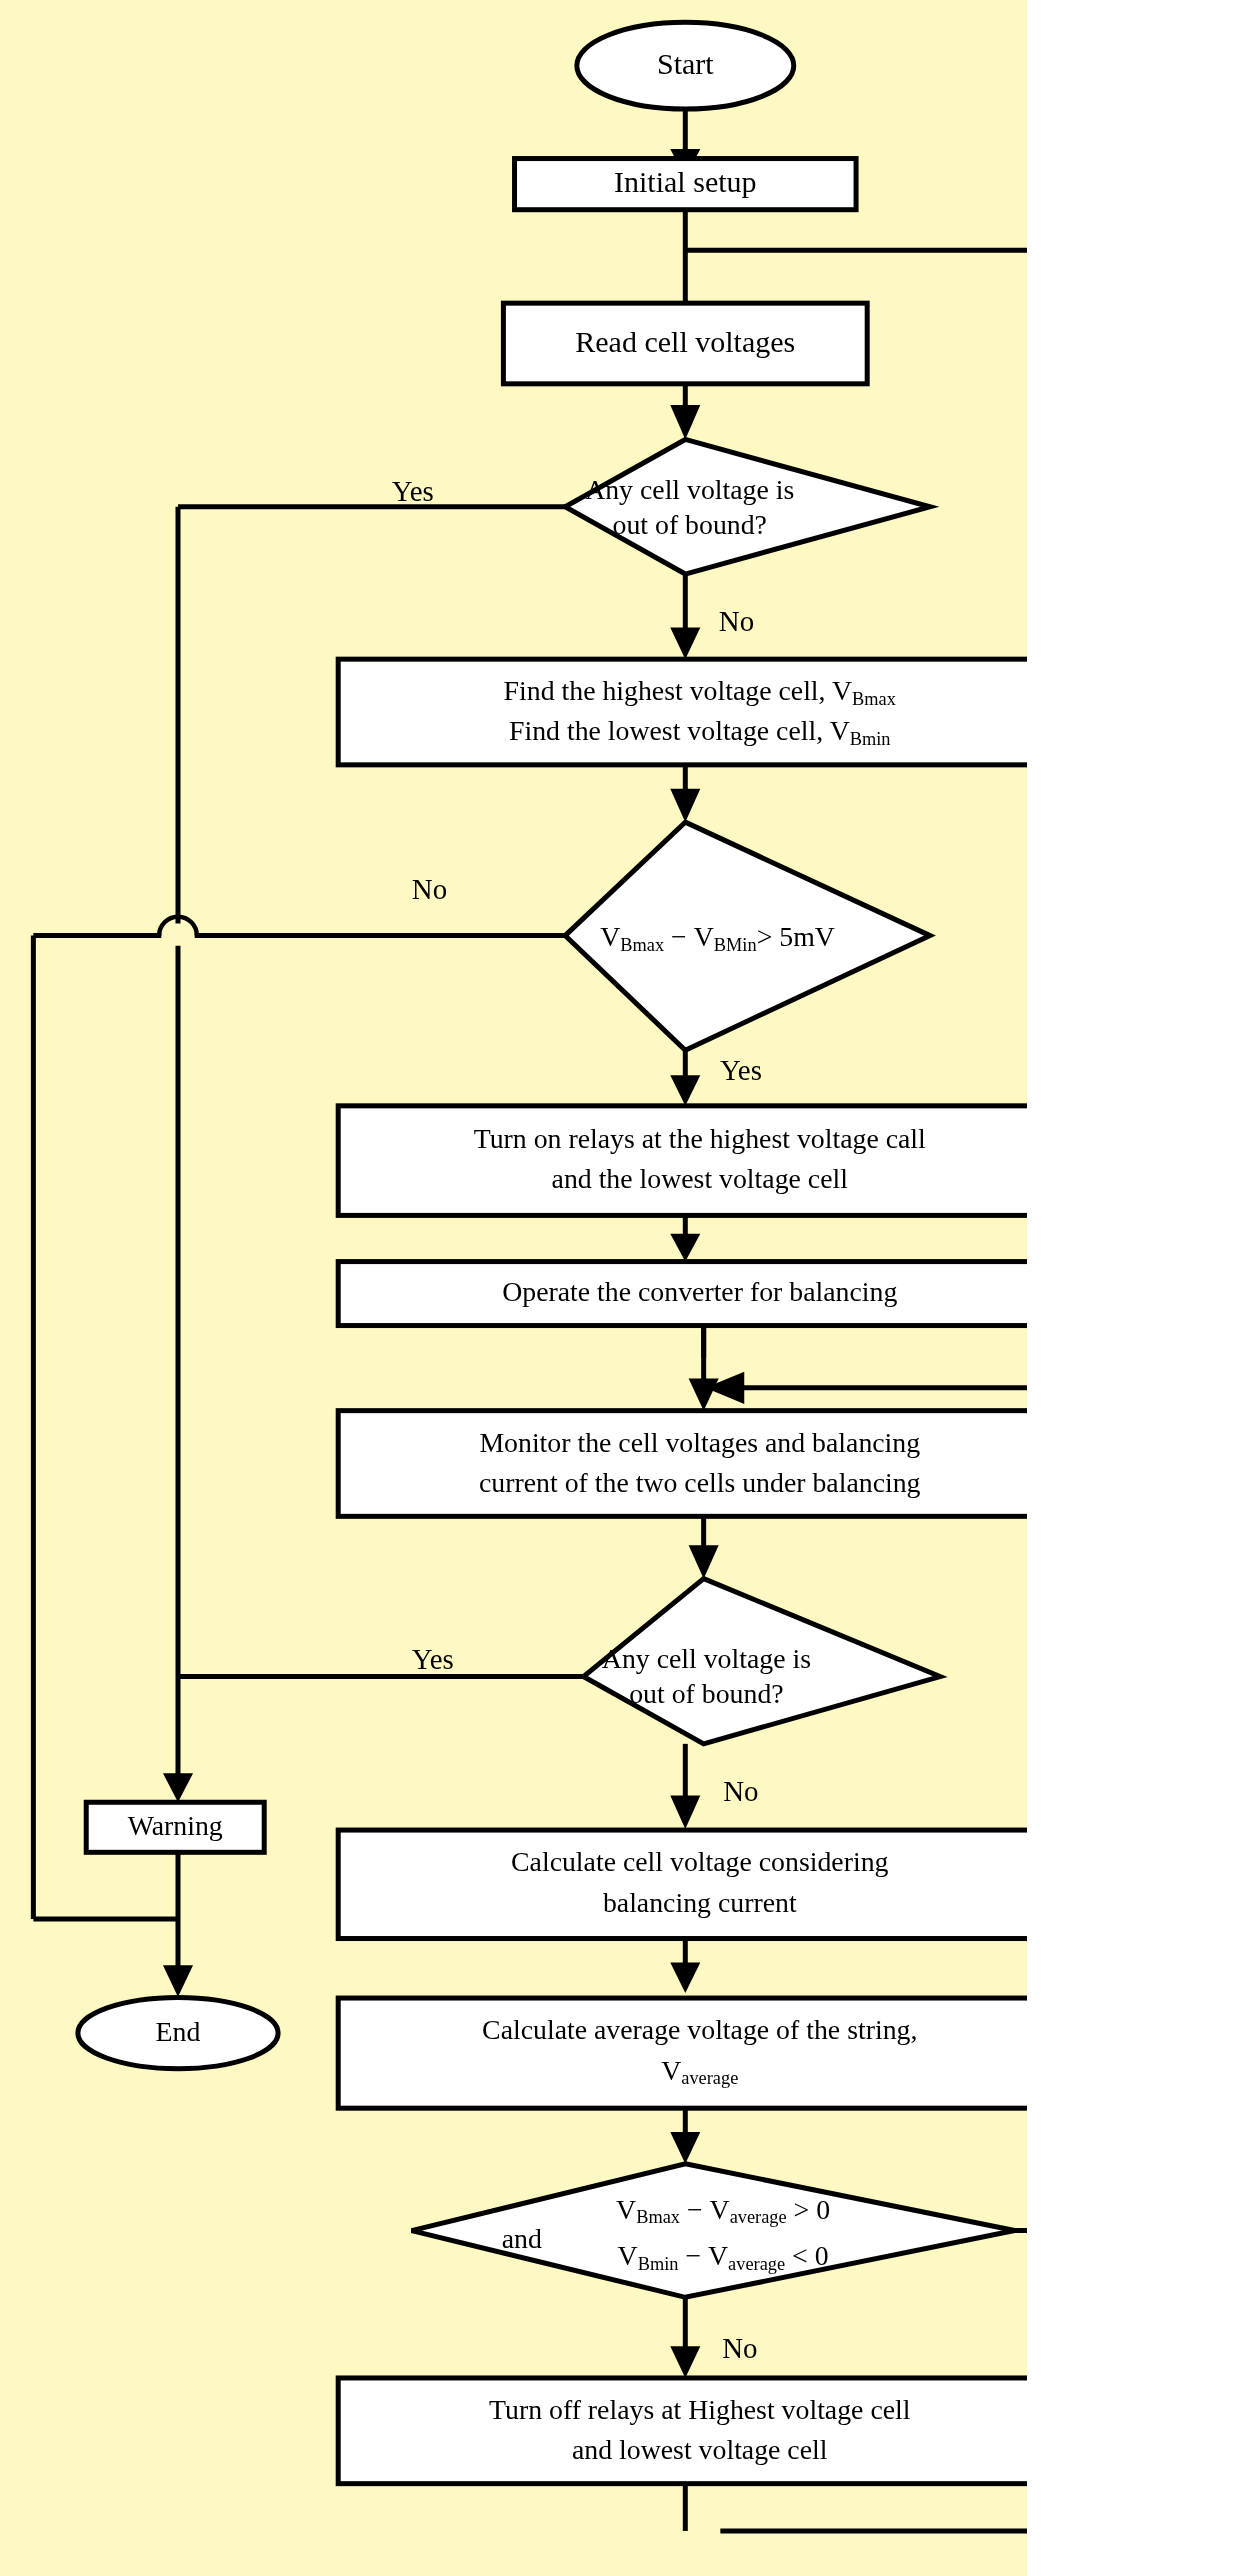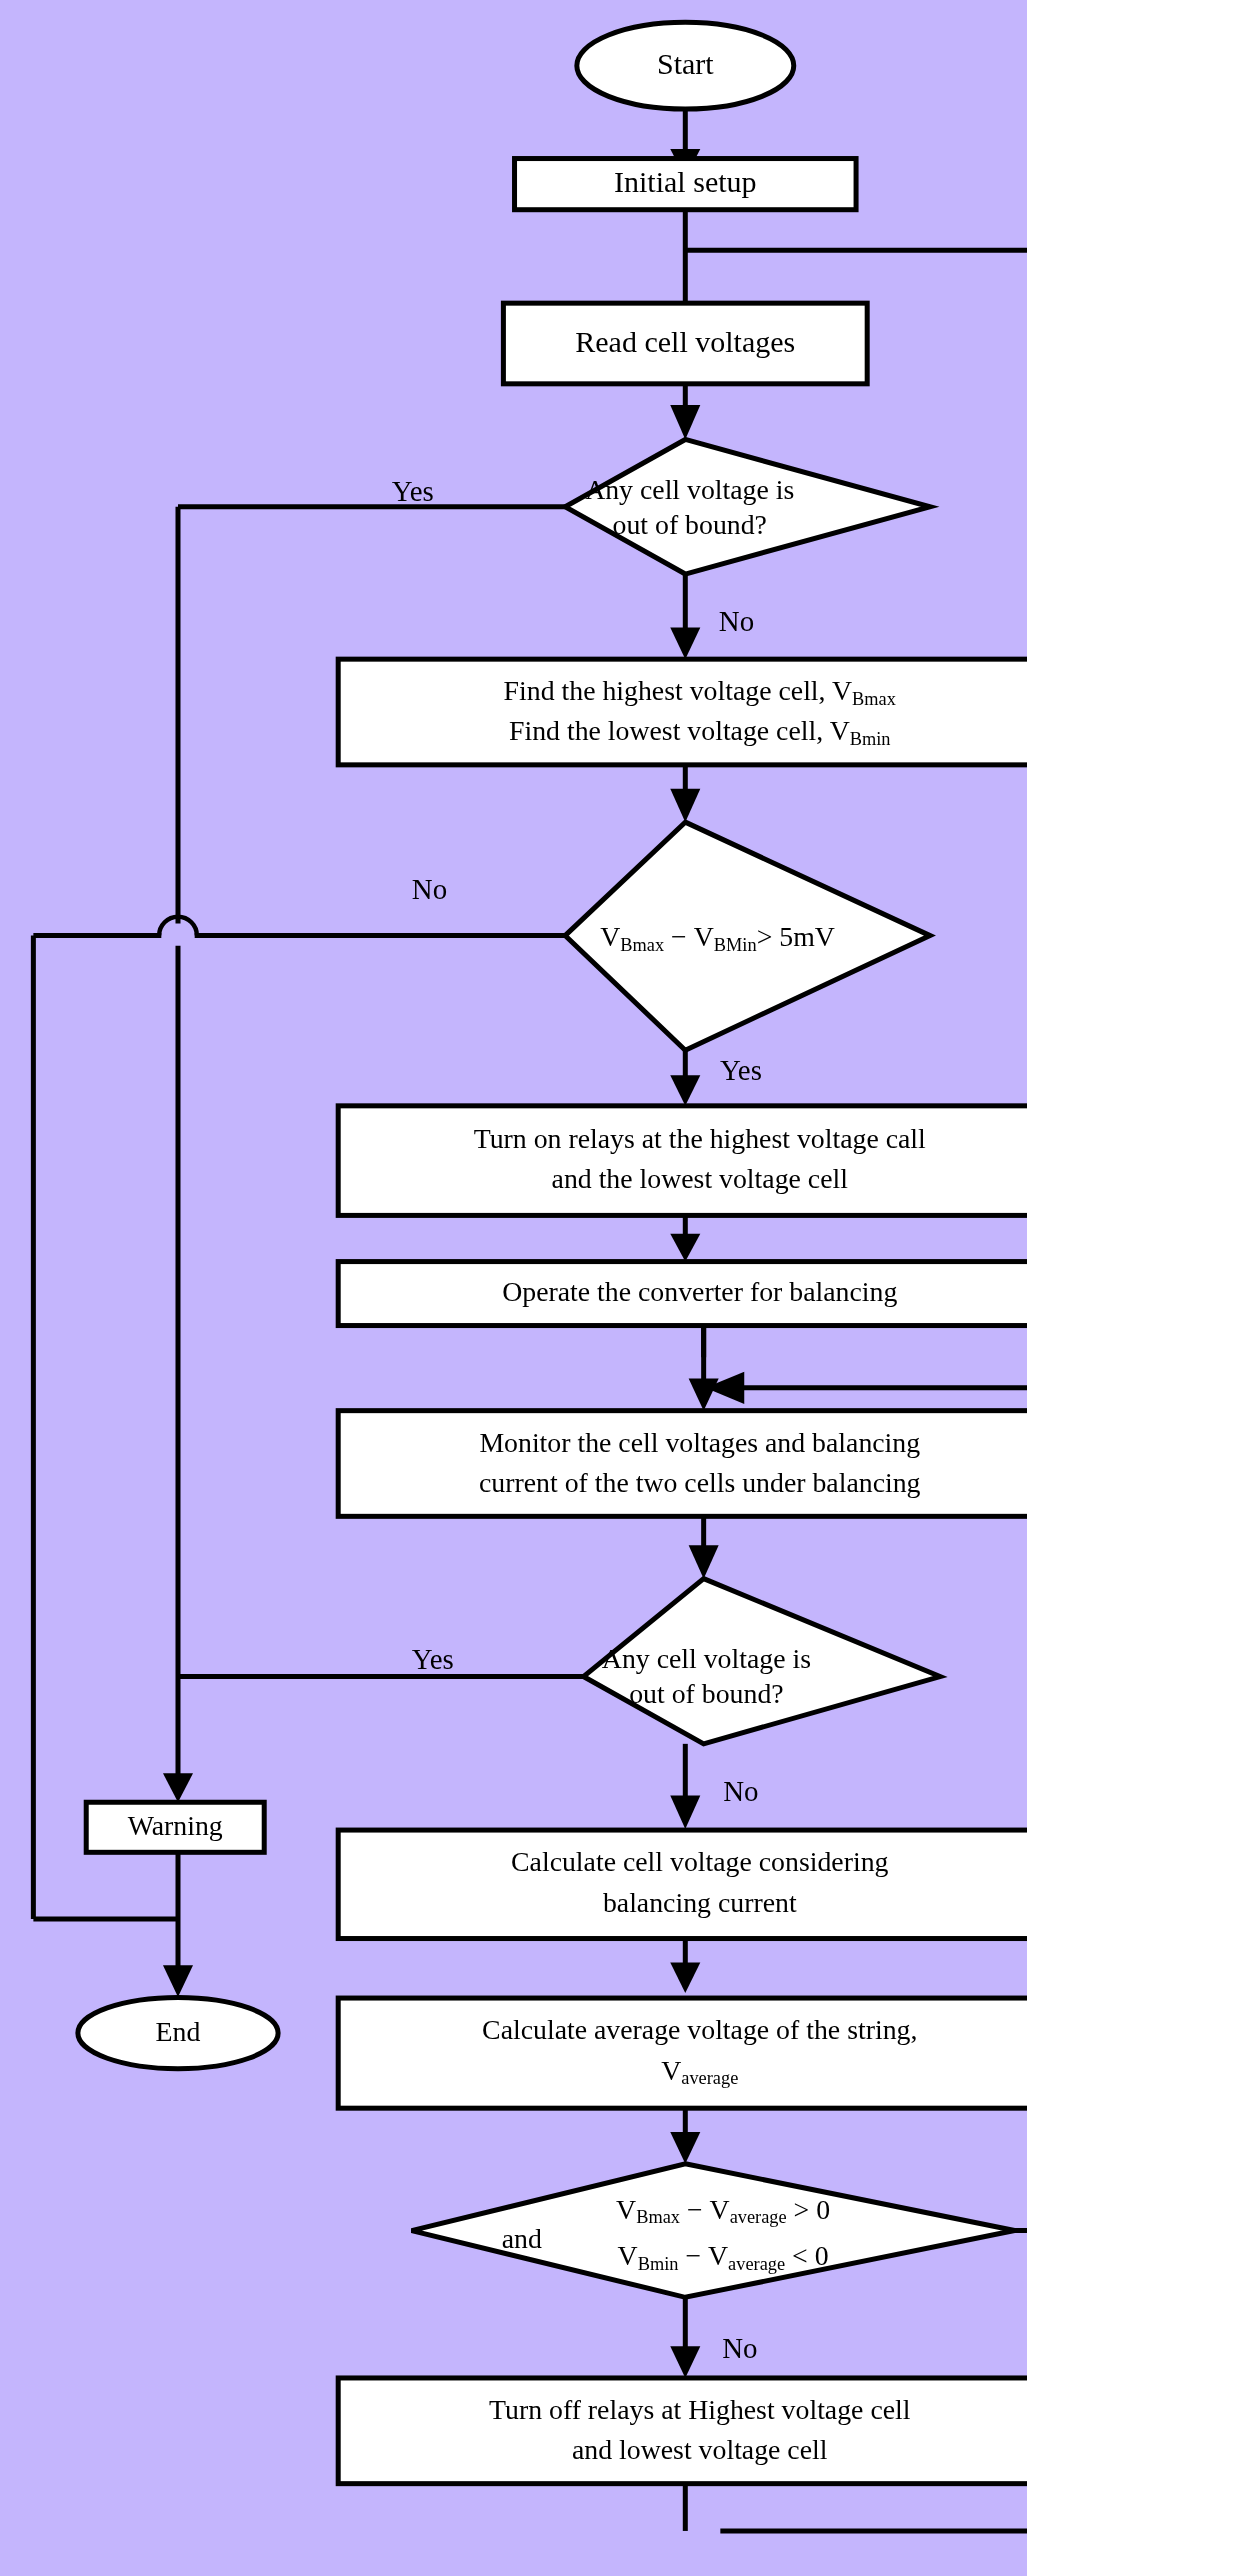--- a/index.html
+++ b/index.html
@@ -7,21 +7,21 @@
     padding: 0;
     background: #ffffff;
   }
   body {
     font-family: "Liberation Serif", serif;
   }
   #flowchart-root {
     position: relative;
     width: 1027px;
     height: 2576px;
-    background: #c4b5fd;
+    background: #fef9c3;
     overflow: hidden;
   }
   svg.fc {
     display: block;
     width: 1251px;
     height: 2576px;
   }
   .node-text {
     font-family: "Liberation Serif", serif;
     fill: #000000;

